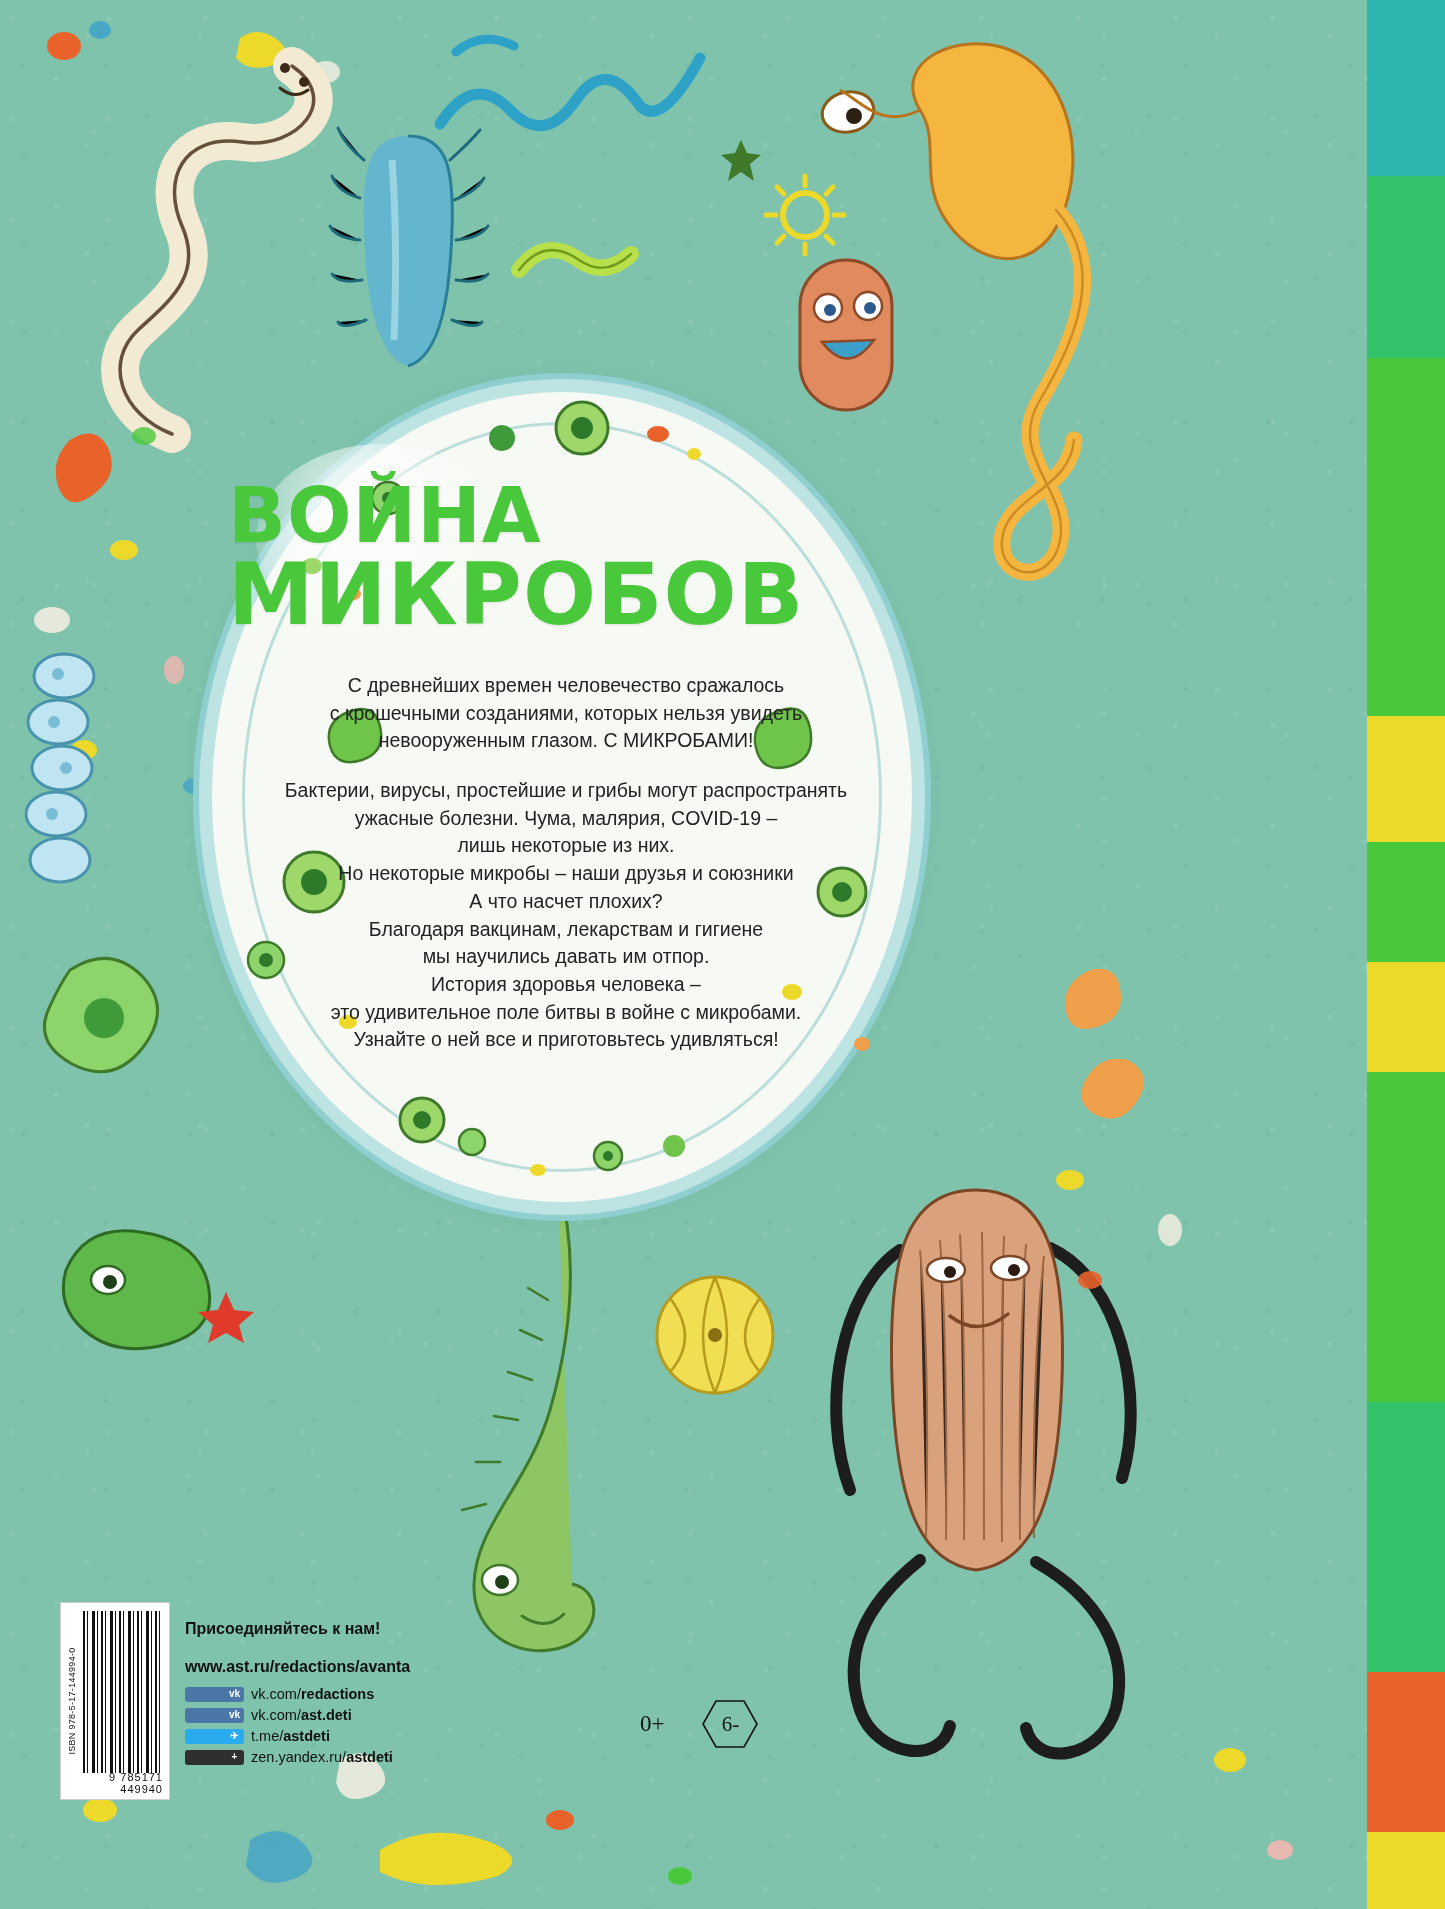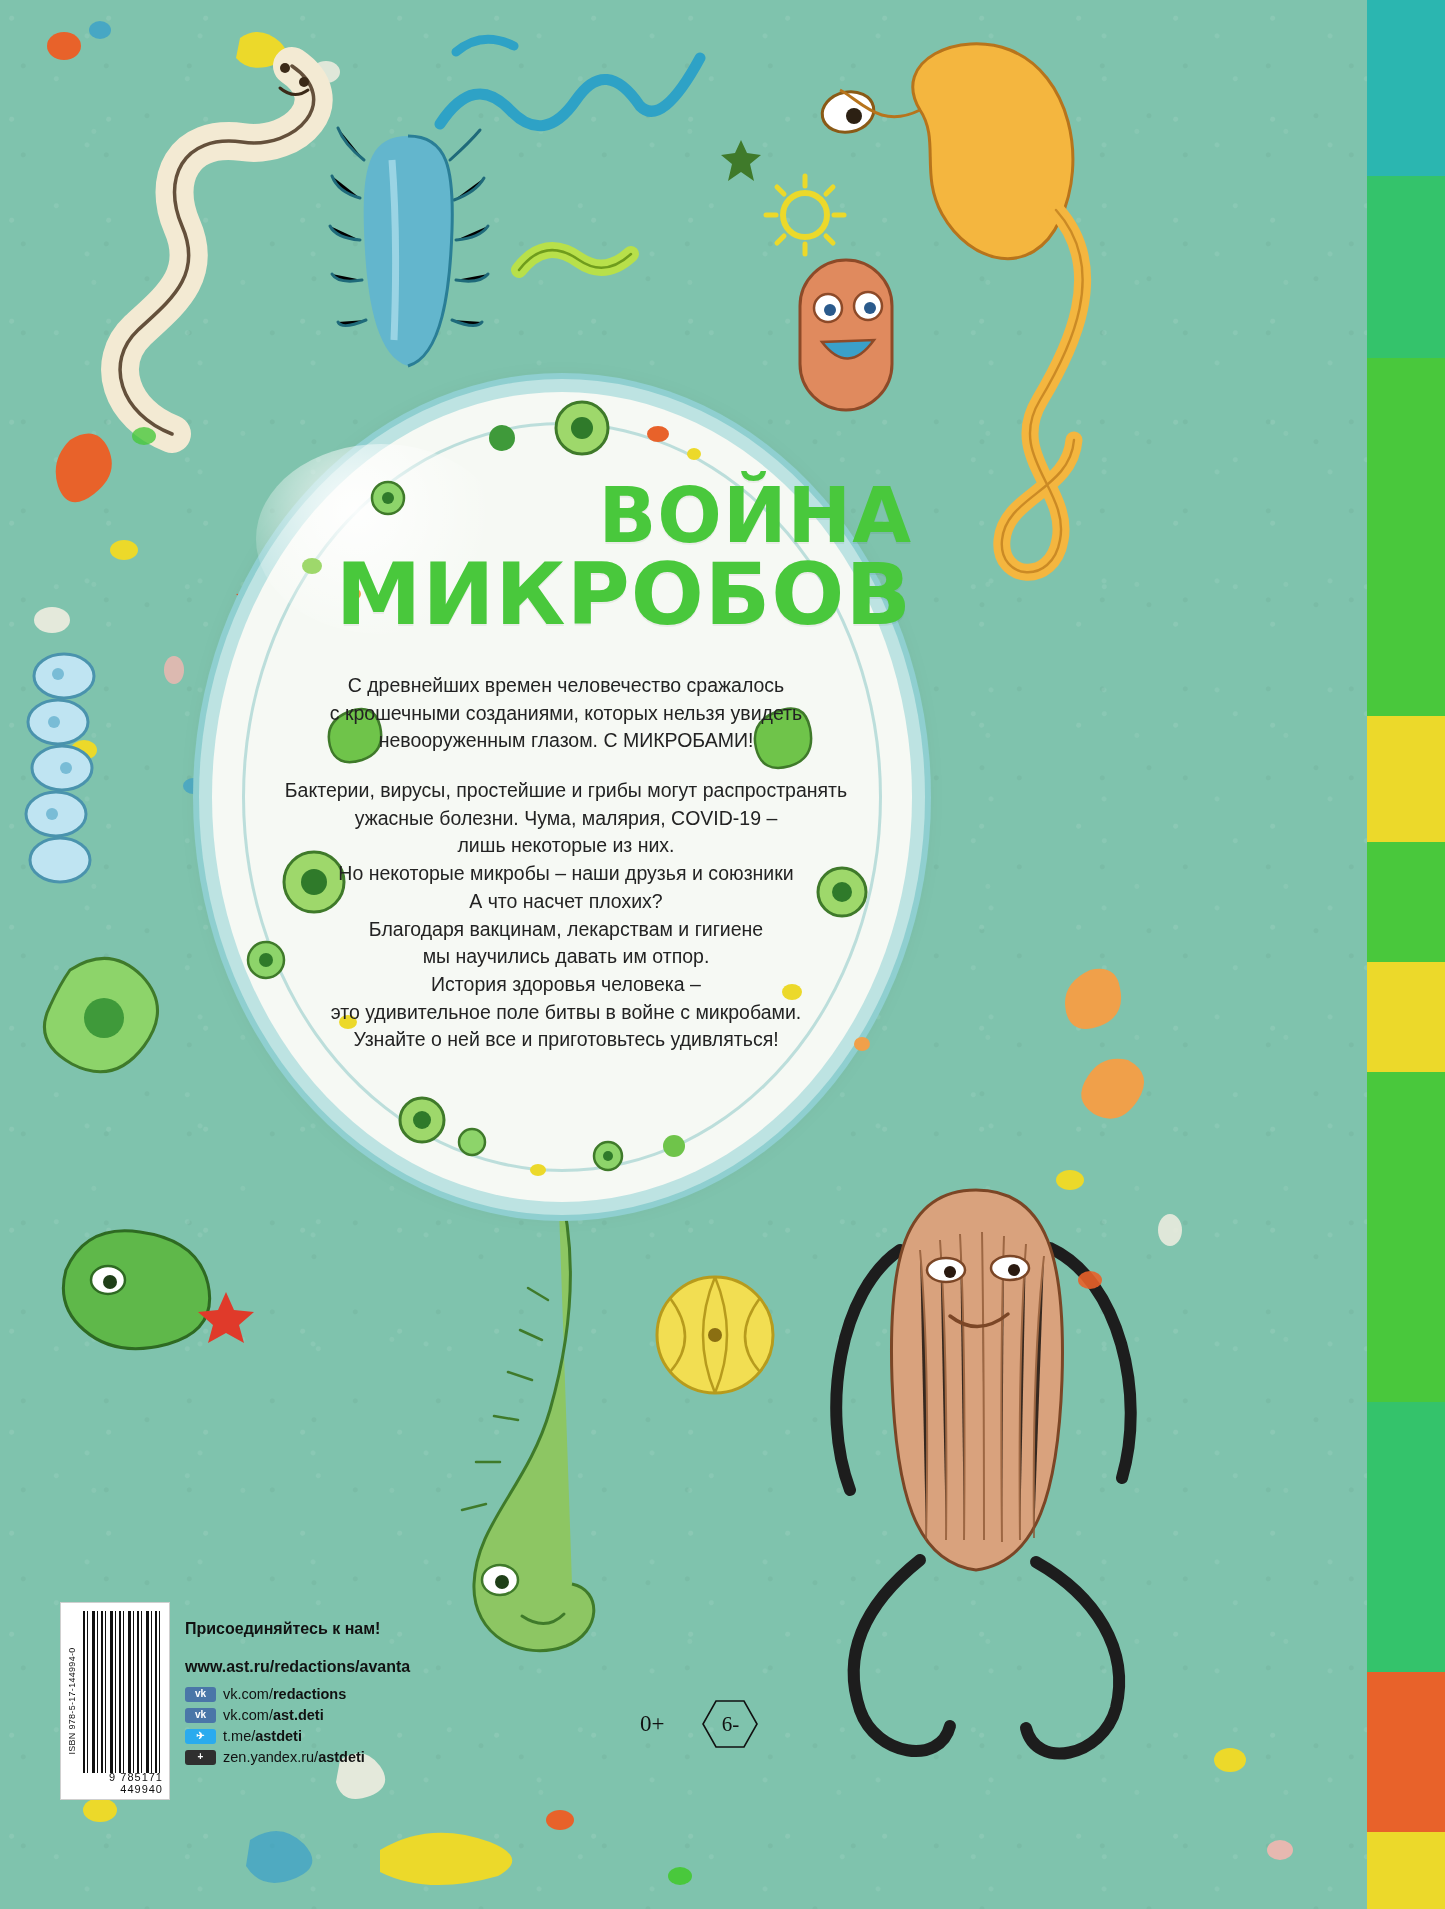--- a/index.html
+++ b/index.html
@@ -82,21 +82,21 @@
     border-radius: 50%;
     background: radial-gradient(circle at 40% 35%, rgba(255,255,255,0.9), rgba(255,255,255,0) 70%);
     pointer-events: none;
   }
 
   
   .title-wrap {
     position: absolute;
     left: 16px; right: 0;
     top: 88px;
-    text-align: right;
+    text-align: left;
   }
   .title-line {
     font-family: "DejaVu Sans", sans-serif;
     font-weight: bold;
     color: #49c83c;
     letter-spacing: 1px;
     line-height: 0.96;
     text-shadow: 0 2px 0 rgba(0,0,0,0.05);
   }
   .title-line-1 { font-size: 76px; }
@@ -178,30 +178,31 @@
     margin-bottom: 10px;
   }
   .social-row {
     display: flex;
     align-items: center;
     gap: 7px;
     margin-bottom: 5px;
     font-size: 14.5px;
   }
   .social-icon {
-    width: 31px; height: 15px;
+    width: 19px; height: 15px;
     border-radius: 3px;
     flex: 0 0 auto;
     display: flex;
     align-items: center;
     justify-content: center;
     color: #fff;
     font-size: 10px;
     font-weight: bold;
     line-height: 1;
+    padding-left: 40px;
   }
   .social-icon.vk { background: #4a76a8; }
   .social-icon.tg { background: #2aabee; }
   .social-icon.zen { background: #2f2f2f; }
   .social-text b { font-weight: bold; }
 
   .age-badges {
     position: absolute;
     left: 640px;
     top: 1700px;

